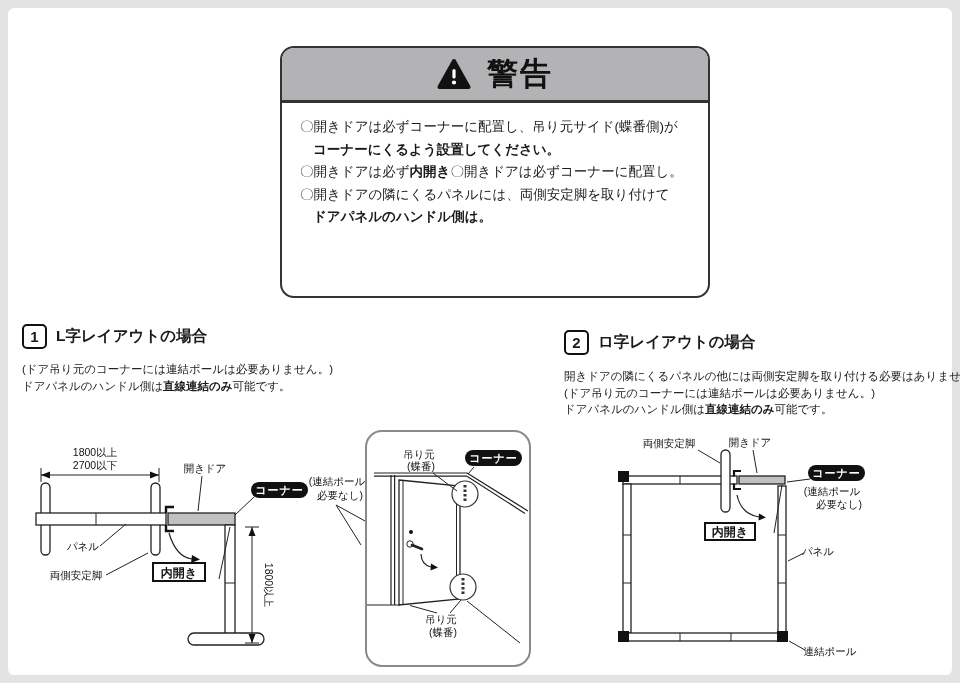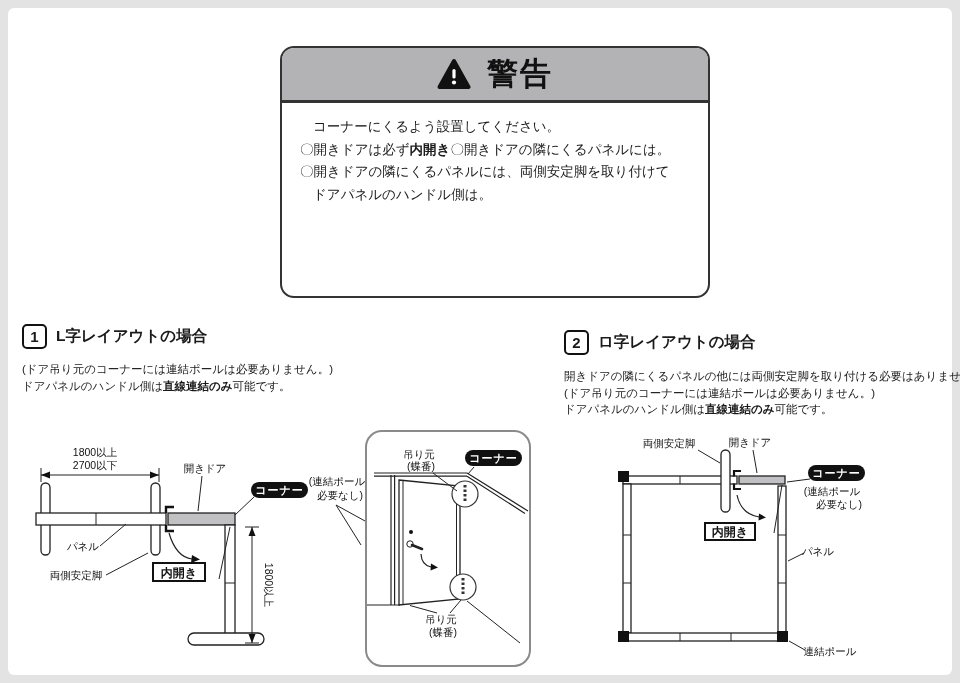--- a/index.html
+++ b/index.html
@@ -8,21 +8,21 @@
   .page{position:absolute;left:8px;top:8px;right:8px;bottom:8px;background:#ffffff;border-radius:6px;}
 
   
   .warning-box{position:absolute;left:272px;top:38px;width:426px;height:248px;
     border:2.5px solid #333;border-radius:14px;background:#fff;overflow:hidden;}
   .warning-header{height:52px;background:#b3b3b5;border-bottom:3px solid #333;
     display:flex;align-items:center;justify-content:center;gap:16px;}
   .warning-title{font-size:31px;font-weight:bold;letter-spacing:2px;color:#111;}
   .warning-body{padding:13px 16px 0 18px;}
   .wline{font-size:13.5px;line-height:22.5px;white-space:nowrap;}
-  .wline.indent{padding-left:13px;}
+  .wline.indent{padding-left:13px;font-weight:bold;}
 
   
   .section-head{position:absolute;display:flex;align-items:center;gap:9px;}
   .sec-badge{width:21px;height:21px;border:2.5px solid #111;border-radius:5px;
     display:flex;align-items:center;justify-content:center;font-size:15px;font-weight:bold;background:#fff;}
   .sec-title{font-size:15.5px;font-weight:bold;}
   #sec1-head{left:14px;top:316px;}
   #sec2-head{left:556px;top:322px;}
   .section-text{position:absolute;font-size:11.5px;line-height:16.5px;}
   .sline{white-space:nowrap;}
@@ -51,22 +51,23 @@
         <span style="display:flex;">
           <svg width="34" height="33" viewBox="0 0 34 33">
             <path d="M17,3 L31.5,29 H2.5 Z" fill="#111" stroke="#111" stroke-width="4" stroke-linejoin="round"></path>
             <rect x="15.4" y="11" width="3.2" height="9.5" rx="1.6" fill="#fff"></rect>
             <circle cx="17" cy="24.5" r="2.1" fill="#fff"></circle>
           </svg>
         </span>
         <span class="warning-title">警告</span>
       </div>
       <div class="warning-body">
+        <div class="wline"><span>〇開きドアは必ずコーナーに配置し、吊り元サイド(蝶番側)が</span></div>
         <div class="wline indent"><span>コーナーにくるよう設置してください。</span></div>
-        <div class="wline"><span>〇開きドアは必ず</span><b>内開き</b><span>〇開きドアの隣にくるパネルには。</span></div>
+        <div class="wline"><span>〇開きドアは必ず</span><b>内開き</b><span>〇開きドアは必ずコーナーに配置し。</span></div>
         <div class="wline"><span>〇開きドアの隣にくるパネルには、両側安定脚を取り付けて</span></div>
         <div class="wline indent"><span>ドアパネルのハンドル側は。</span></div>
       </div>
     </div>
 
     <div class="section-head" id="sec1-head">
       <span class="sec-badge">1</span>
       <span class="sec-title">L字レイアウトの場合</span>
     </div>
     <div class="section-text" id="sec1-text">

